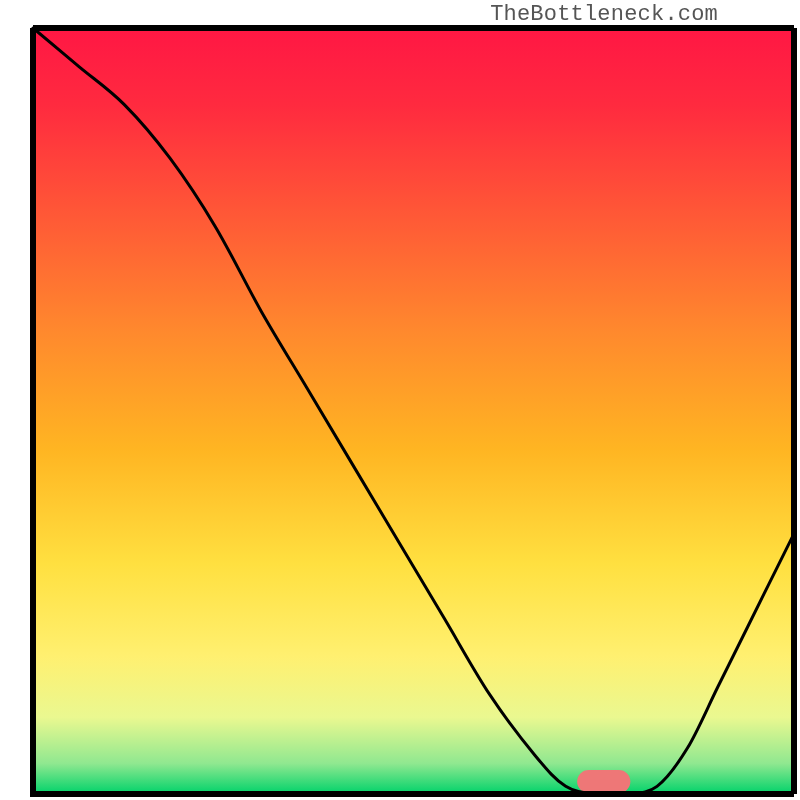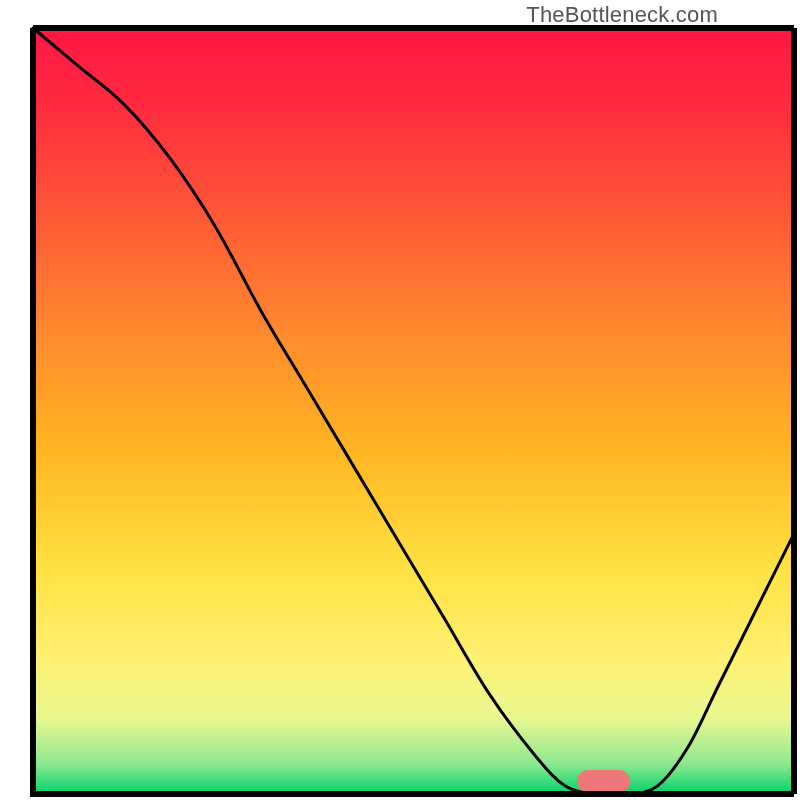--- a/index.html
+++ b/index.html
@@ -7,20 +7,21 @@
     padding: 0;
     width: 800px;
     height: 800px;
     background: #ffffff;
     font-family: Arial, Helvetica, sans-serif;
   }
   .wrap {
     position: relative;
     width: 736px;
     height: 800px;
+    font-family: Liberation Mono, monospace;
   }
   .watermark {
     position: absolute;
     top: 2px;
     right: 18px;
     color: #555555;
     font-size: 22px;
     font-weight: 500;
     letter-spacing: 0.2px;
   }

